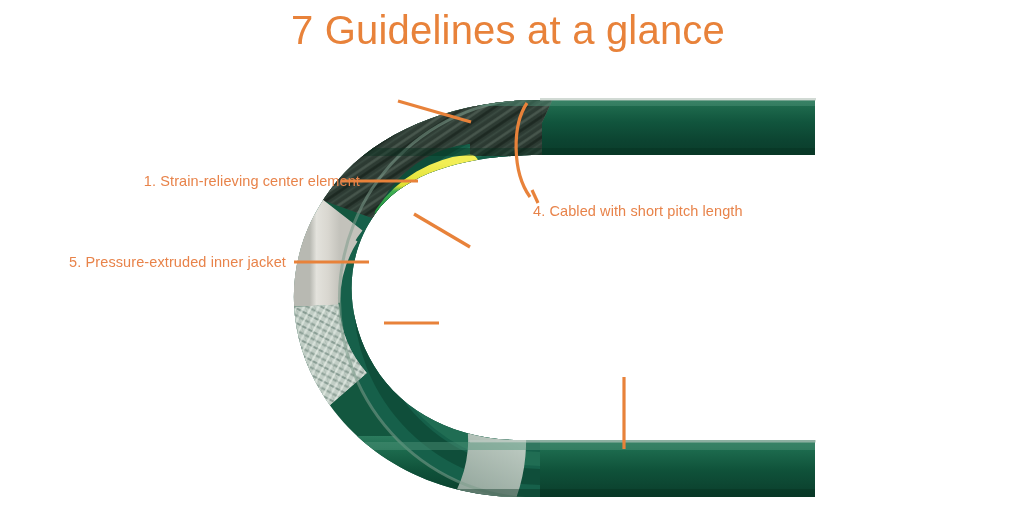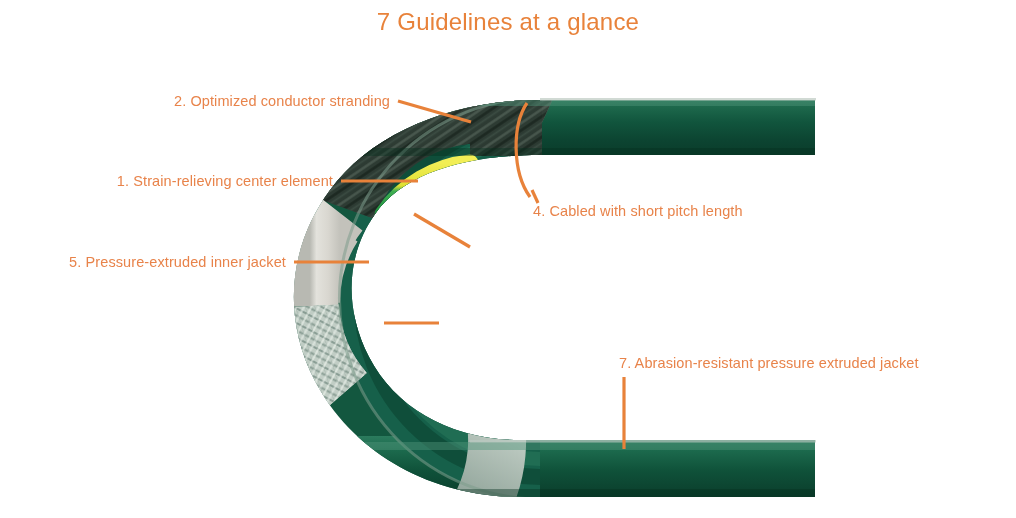--- a/index.html
+++ b/index.html
@@ -26,21 +26,21 @@
     width: 1016px;
     height: 518px;
     display: block;
   }
   .page-title {
     position: absolute;
     left: 0;
     top: 8px;
     width: 1016px;
     text-align: center;
-    font-size: 24px;
+    font-size: 40px;
     font-weight: 400;
     color: #e8823a;
     letter-spacing: 0.2px;
     white-space: nowrap;
   }
   .callout {
     position: absolute;
     font-size: 14.5px;
     font-weight: 400;
     color: #e8834a;
@@ -211,25 +211,23 @@
       <line x1="439" y1="323" x2="384" y2="323"></line>
       <line x1="624" y1="377" x2="624" y2="449"></line>
     </g>
 
     <g>
       <path d="M 527,103 C 512,125 512,172 530,197" fill="none" stroke="#e8823a" stroke-width="3.2"></path>
       <line x1="532" y1="190" x2="538" y2="203" stroke="#e8823a" stroke-width="3.2"></line>
     </g>
   </svg>
 
-  <div class="callout rt" style="left:0; top:174px; width:333px;">1. Strain-relieving center element</div>
-
-  <div class="callout rt" style="left:0; top:94px; width:390px;">2. Optimized conductor stranding</div>
+  <div class="callout rt" style="left:0; top:174px; width:333px;padding-left:27px;">1. Strain-relieving center element</div>
+
 
 
   <div class="callout lt" style="left:533px; top:204px;">4. Cabled with short pitch length</div>
 
   <div class="callout rt" style="left:0; top:255px; width:286px;">5. Pressure-extruded inner jacket</div>
 
 
-  <div class="callout lt" style="left:619px; top:356px;">7. Abrasion-resistant pressure extruded jacket</div>
 
 </div>
 
 </body></html>

